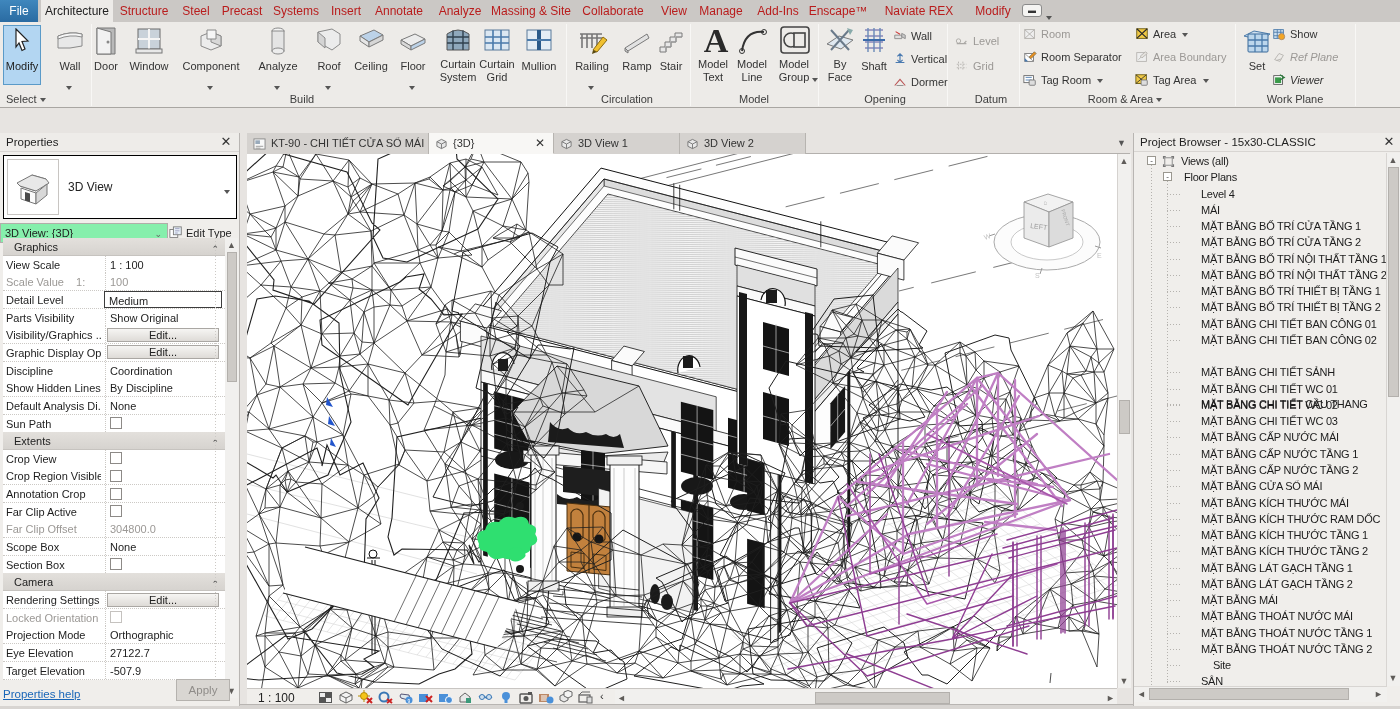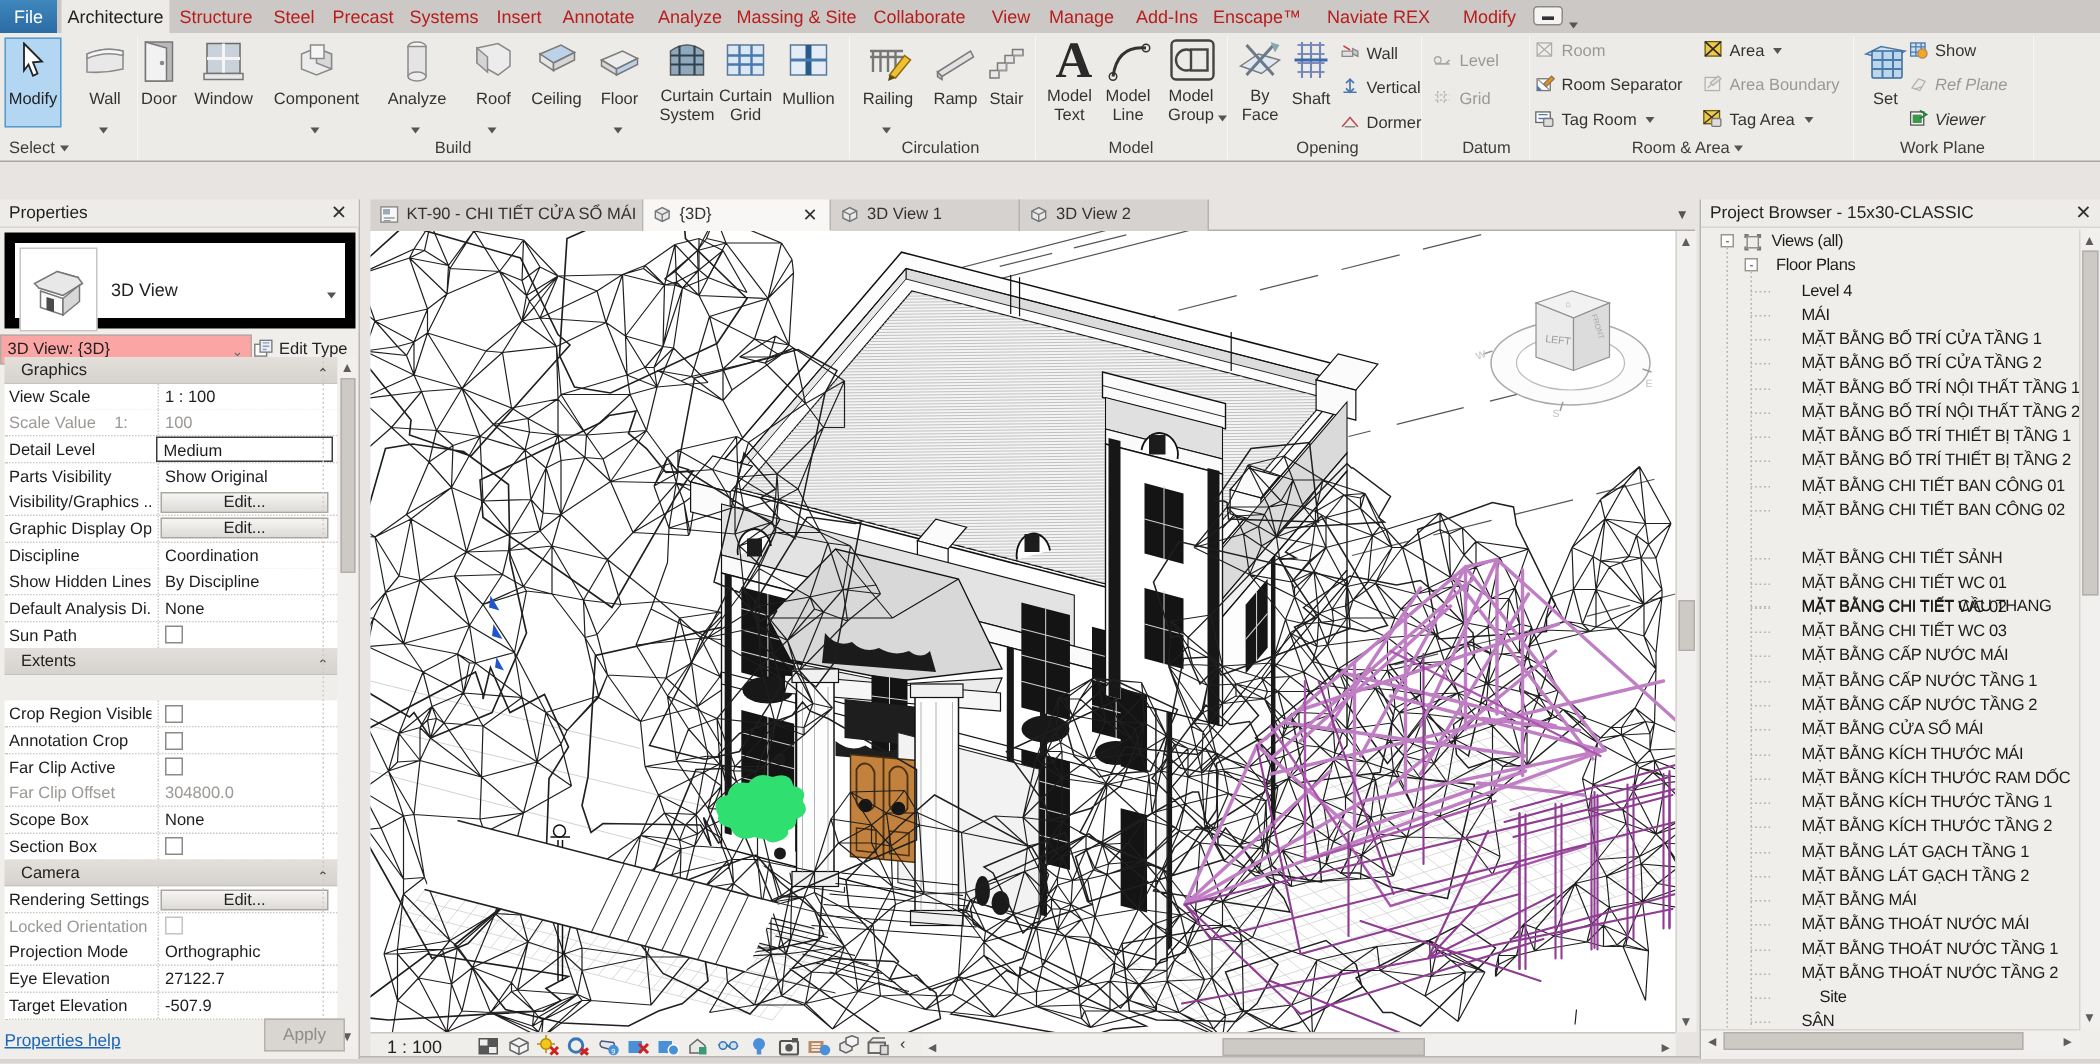--- a/index.html
+++ b/index.html
@@ -532,34 +532,34 @@
     </svg>
     <div class="abs" style="left:600px;top:690px;font-size:11px;color:#333;">‹</div>
     <div class="sb" style="left:615px;top:690px;width:502px;height:15px;"></div>
     <div class="sbarrow" style="left:617px;top:693px;">◄</div>
     <div class="sbarrow" style="left:1106px;top:693px;">►</div>
     <div class="sbthumb" style="left:815px;top:691.5px;width:135px;height:12px;"></div>
     <div class="abs" style="left:0;top:704px;width:1400px;height:5px;background:#d8d5d2;border-top:1px solid #b8b5b2;"></div>
     <div class="panel" style="left:0;top:133px;width:240px;height:573px;border-right:1px solid #b8b5b2;">
       <div class="ptitle">Properties</div>
       <div class="closex" style="right:6px;">✕</div>
-      <div class="abs" style="left:3px;top:22px;width:234px;height:64px;background:#fff;border:7px solid #000000;">
+      <div class="abs" style="left:3px;top:22px;width:234px;height:64px;background:#fff;border:1px solid #000000;">
         <div class="abs" style="left:3px;top:3px;width:52px;height:56px;background:#fff;border:1px solid #c8c5c2;">
           <svg class="abs" style="left:8px;top:10px;" width="38" height="36" viewBox="0 0 38 36">
             <polygon points="4,16 16,5 30,9 20,21" fill="#f4f4f4" stroke="#777"></polygon>
             <polygon points="16,5 30,9 33,13 20,21 4,16 1,13" fill="#e8e8e8" stroke="#777"></polygon>
             <polygon points="5,18 20,23 20,34 5,29" fill="#fbfbfb" stroke="#777"></polygon>
             <polygon points="20,23 31,14 31,25 20,34" fill="#d8d8d8" stroke="#777"></polygon>
             <polygon points="9,22 14,23.5 14,32 9,30.5" fill="#4a4a4a"></polygon>
           </svg>
         </div>
         <div class="abs" style="left:64px;top:24px;font-size:12px;color:#222;">3D View</div>
         <div class="abs" style="right:6px;top:26px;"><span class="caret"></span></div>
       </div>
-      <div class="abs" style="left:0px;top:90px;width:168px;height:20px;background:#fca5a5;border:1px solid #b0ada9;font-size:11px;color:#222;line-height:19px;padding-left:4px;">3D View: {3D}<span style="position:absolute;right:5px;top:1px;color:#666;font-size:9px;">⌄</span></div>
+      <div class="abs" style="left:0px;top:90px;width:168px;height:20px;background:#86efac;border:1px solid #b0ada9;font-size:11px;color:#222;line-height:19px;padding-left:4px;">3D View: {3D}<span style="position:absolute;right:5px;top:1px;color:#666;font-size:9px;">⌄</span></div>
       <svg class="abs" style="left:169px;top:93px;" width="14" height="14" viewBox="0 0 16 16">
         <rect x="1" y="4" width="9" height="9" fill="#fff" stroke="#777"></rect>
         <rect x="5" y="1" width="9" height="9" fill="#e8f0f8" stroke="#777"></rect>
         <path d="M7 3 h5 M7 5.5 h5 M7 8 h3" stroke="#99b"></path>
       </svg>
       <div class="abs" style="left:186px;top:94px;font-size:11px;color:#222;">Edit Type</div>
       <div class="phead" style="top:105.0px;">Graphics<span class="chev">⌃</span></div>
       <div class="prow" style="top:122.7px;">
         <span class="lbl">View Scale</span>
         <span class="val" style="">1 : 100</span>
@@ -600,20 +600,26 @@
         <span class="lbl">Default Analysis Di...</span>
         <span class="val" style="">None</span>
       </div>
       <div class="prow" style="top:281.5px;">
         <span class="lbl">Sun Path</span>
         <span class="val" style="padding-left:0;">
           <span class="cbx" style=""></span>
         </span>
       </div>
       <div class="phead" style="top:299.1px;">Extents<span class="chev">⌃</span></div>
+      <div class="prow" style="top:316.8px;">
+        <span class="lbl">Crop View</span>
+        <span class="val" style="padding-left:0;">
+          <span class="cbx" style=""></span>
+        </span>
+      </div>
       <div class="prow" style="top:334.4px;">
         <span class="lbl">Crop Region Visible</span>
         <span class="val" style="padding-left:0;">
           <span class="cbx" style=""></span>
         </span>
       </div>
       <div class="prow" style="top:352.1px;">
         <span class="lbl">Annotation Crop</span>
         <span class="val" style="padding-left:0;">
           <span class="cbx" style=""></span>

